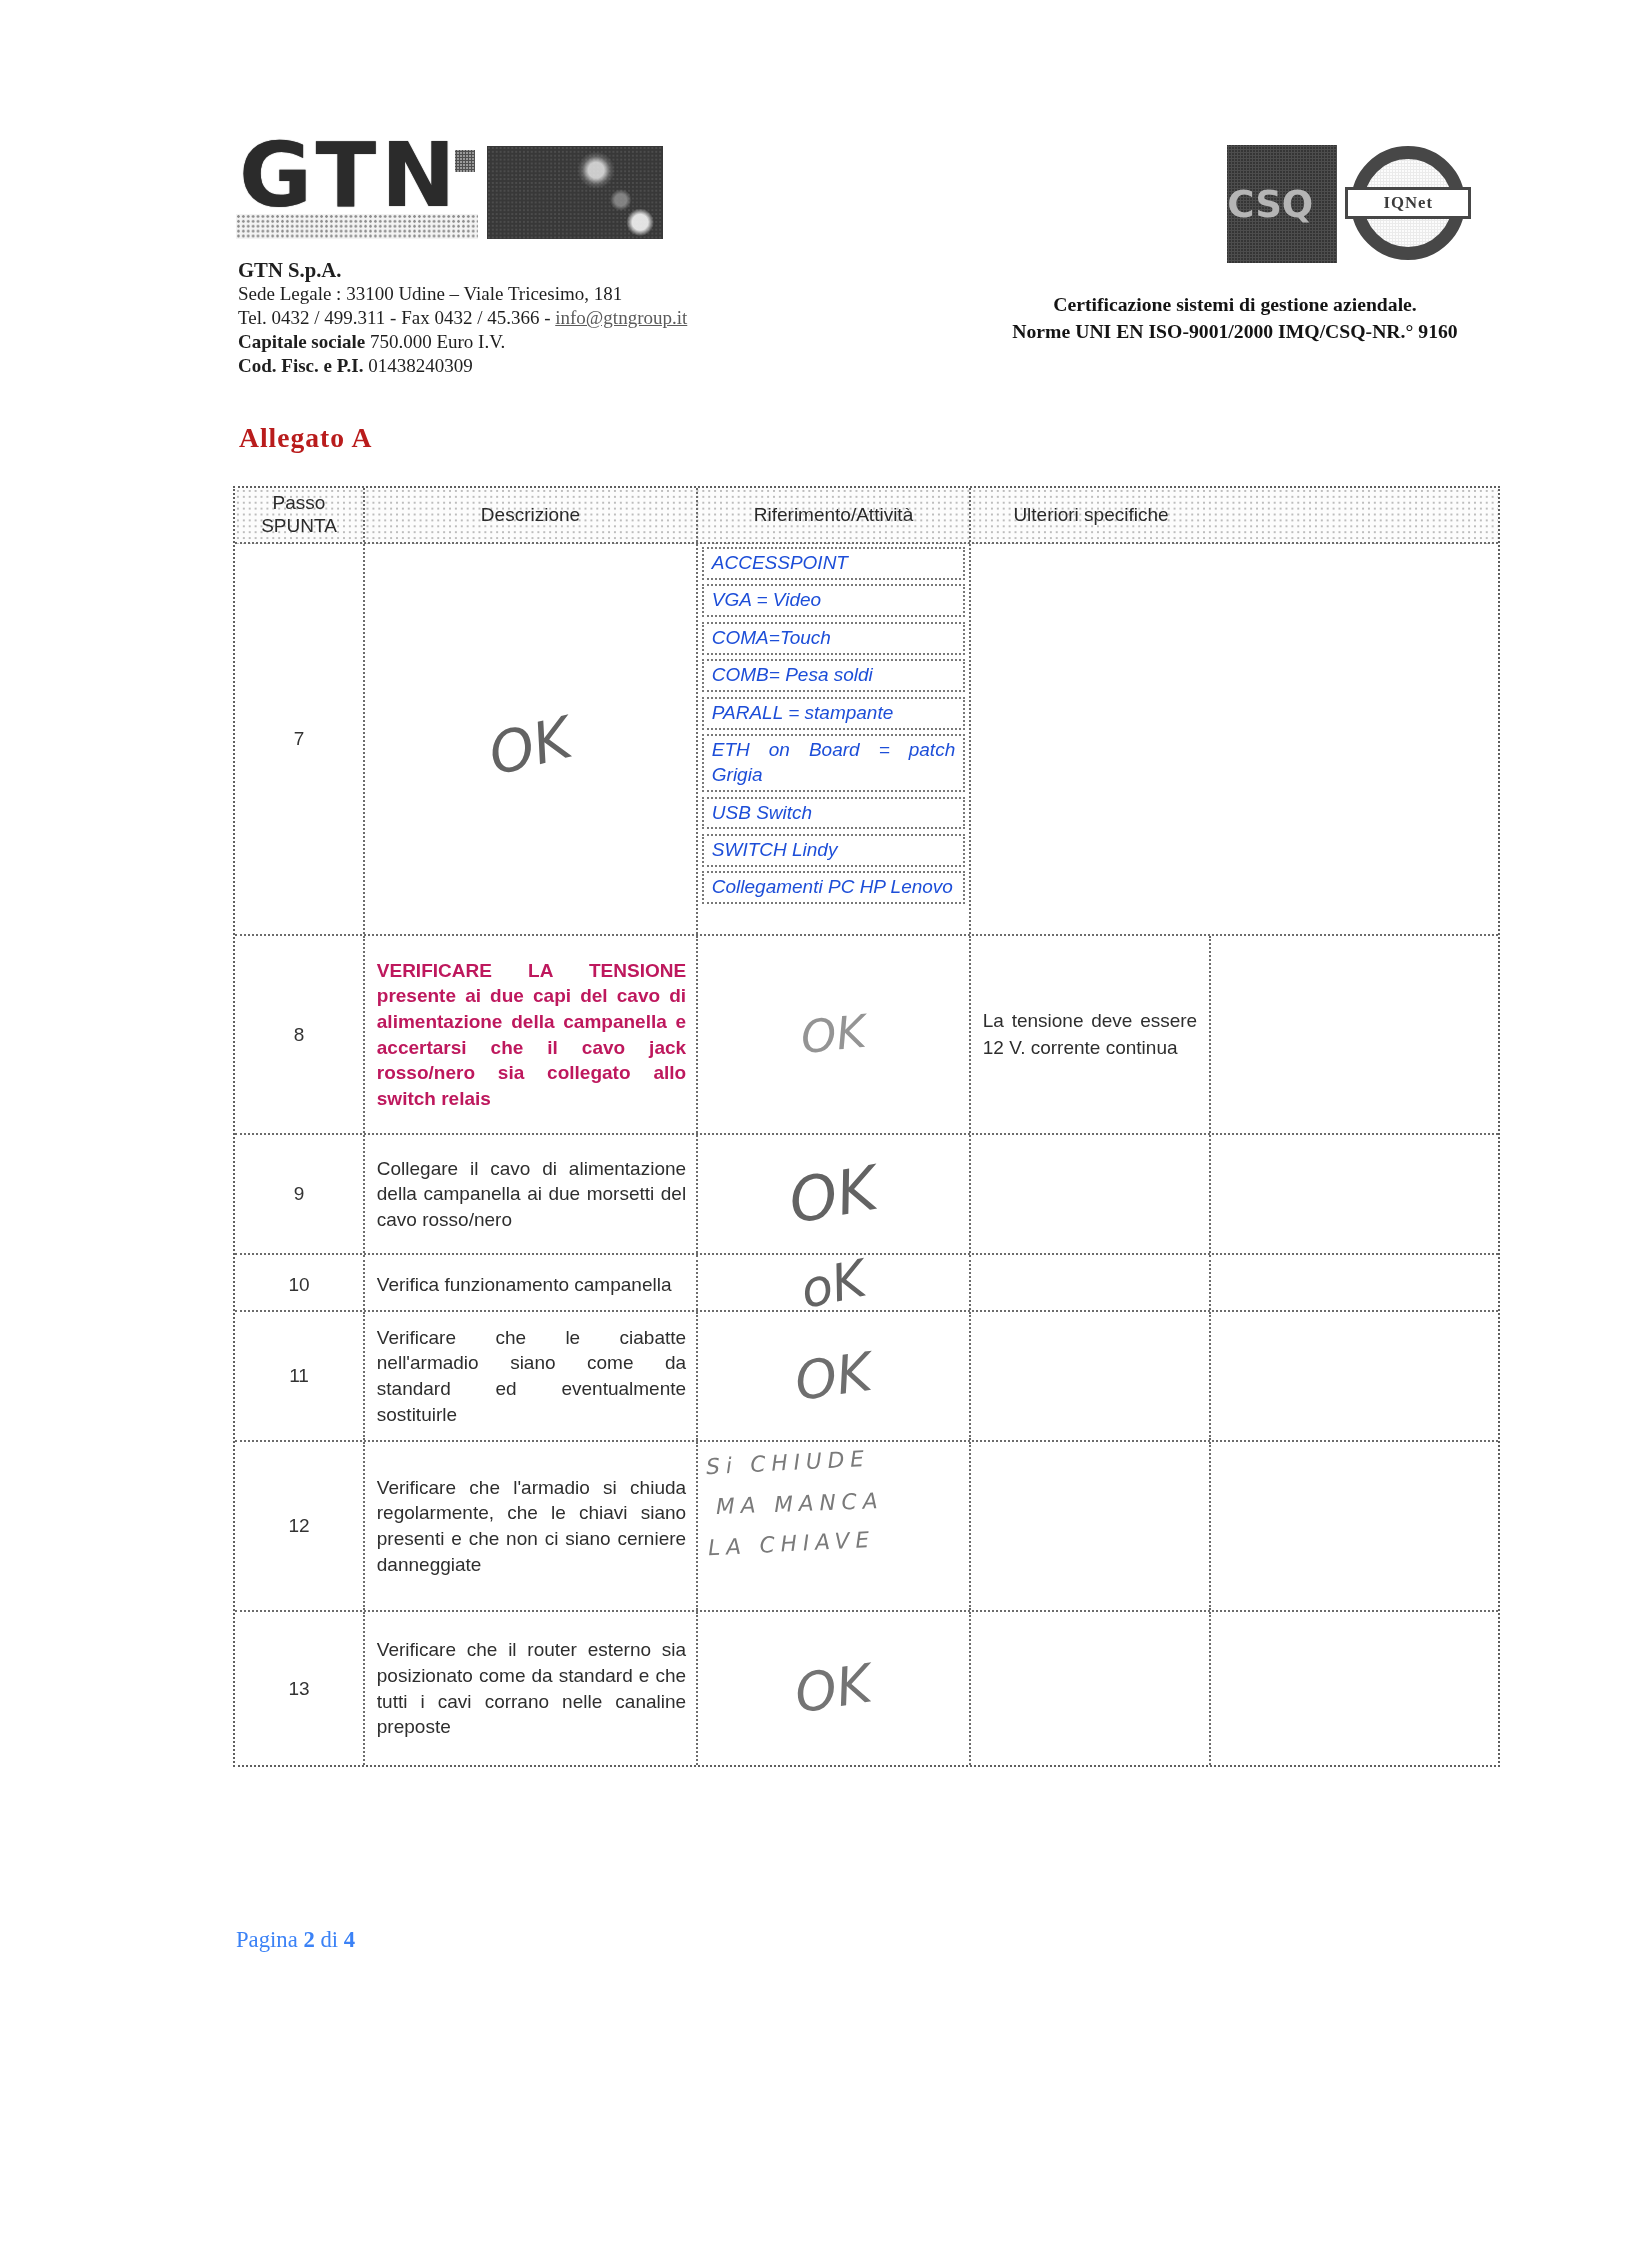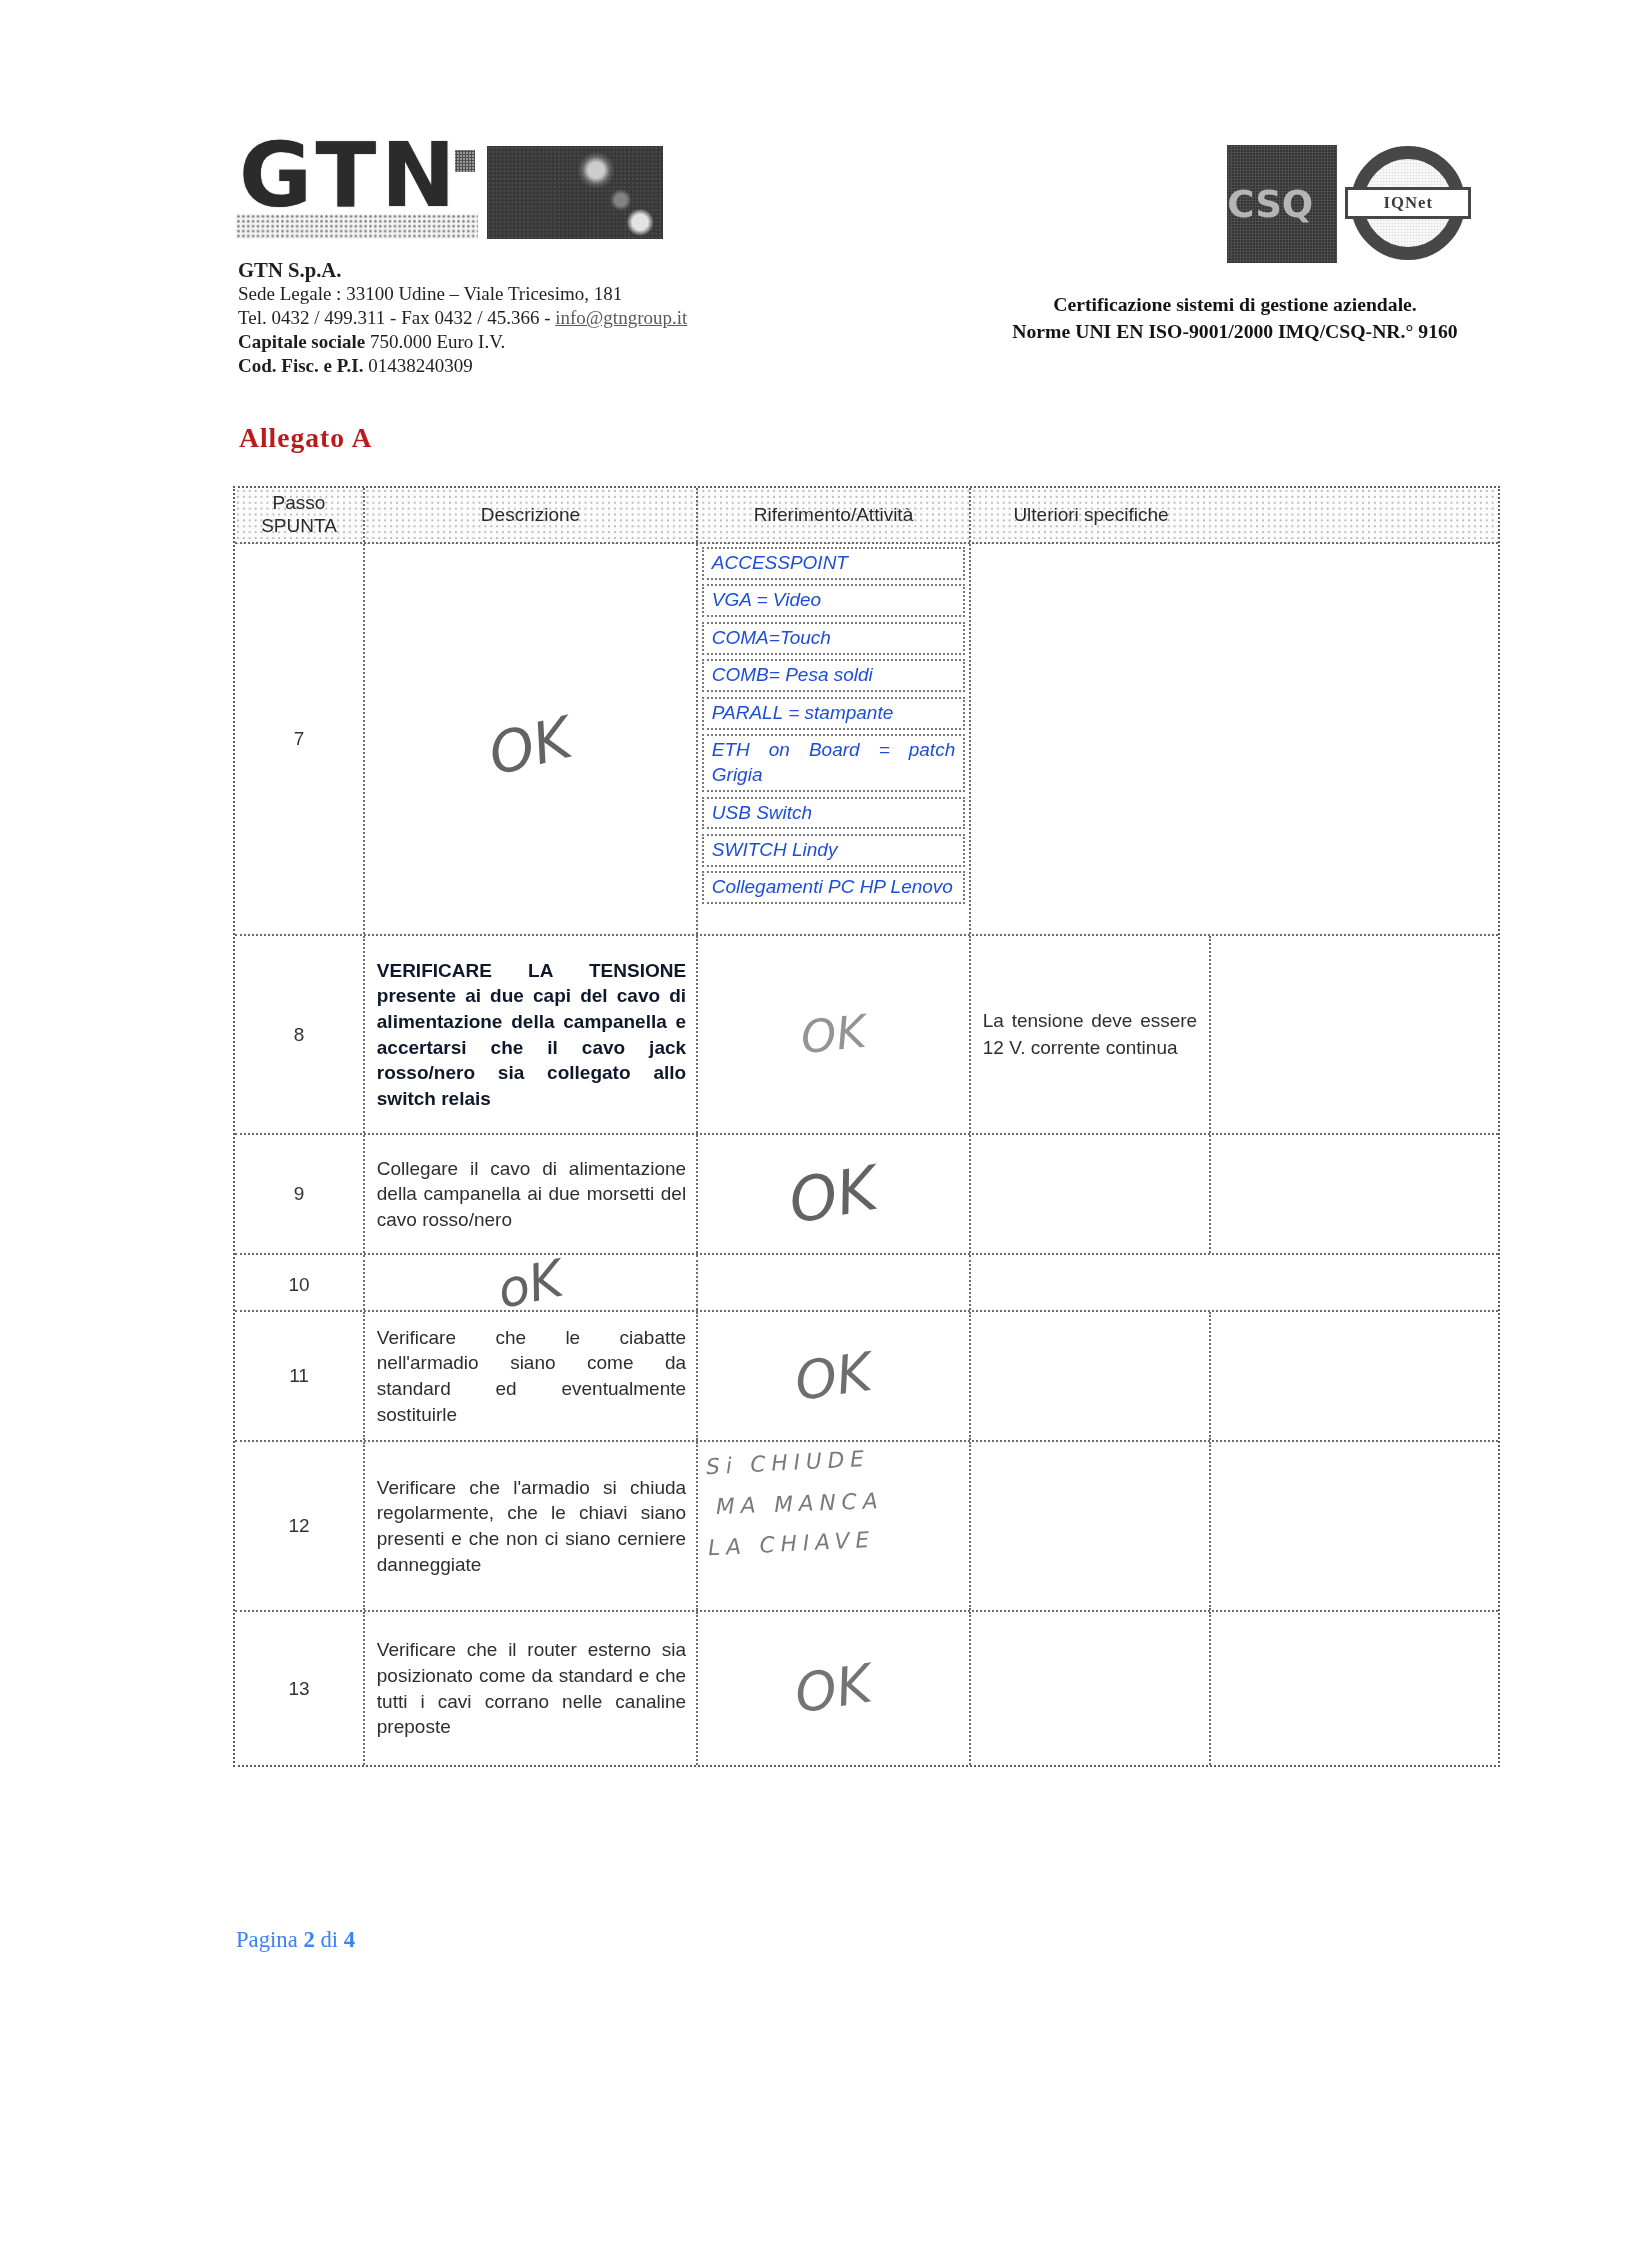--- a/index.html
+++ b/index.html
@@ -102,21 +102,21 @@
   }
   .h-cell { display:flex; flex-direction:column; align-items:center; justify-content:center;
     font-size:19px; color:#2a2a2a; line-height:22.7px; }
 
   .r7{height:392px} .r8{height:199px} .r9{height:120px} .r10{height:57px}
   .r11{height:130px} .r12{height:170px} .r13{height:153px}
 
   .c-passo { display:flex; align-items:center; justify-content:center; font-size:19px; color:#333; }
   .c-desc { display:flex; align-items:center; padding:5.9px 9.9px 5.9px 11.8px; }
   .desc-text { width:100%; text-align:justify; font-size:19px; line-height:25.6px; color:#2e2e2e; }
-  .bold-desc { font-weight:bold; color:#0f172a; }
+  .bold-desc { font-weight:bold; color:#be185d; }
   .c-res { display:flex; align-items:center; justify-content:center; }
 
   .rif-stack { display:flex; flex-direction:column; gap:4.9px; padding:3px 3.9px; }
   .rif-box { border:2px dotted #787878; min-height:29.6px; display:flex; align-items:center;
     padding:2px 7.9px; box-sizing:border-box; background:#fff; }
   .rif-box > span { width:100%; text-align:justify; font-size:19px; line-height:24.6px; color:#1d4ed8;font-style:italic; }
   .rif-plain { display:flex; align-items:center; padding:7.9px 11.8px; }
   .rif-text { width:100%; text-align:justify; font-size:19px; line-height:26.6px; color:#2e2e2e; }
 
   
@@ -270,20 +270,23 @@
         <span class="hw hw-r9">OK</span>
       </div>
       <div class="t-cell"></div>
       <div class="t-cell"></div>
     </div>
 
     <div class="t-row r10">
       <div class="t-cell c-passo">
         <span>10</span>
       </div>
+      <div class="t-cell c-desc">
+        <div class="desc-text">Verifica funzionamento campanella</div>
+      </div>
       <div class="t-cell c-res">
         <span class="hw hw-r10">oK</span>
       </div>
       <div class="t-cell"></div>
       <div class="t-cell"></div>
     </div>
 
     <div class="t-row r11">
       <div class="t-cell c-passo">
         <span>11</span>

